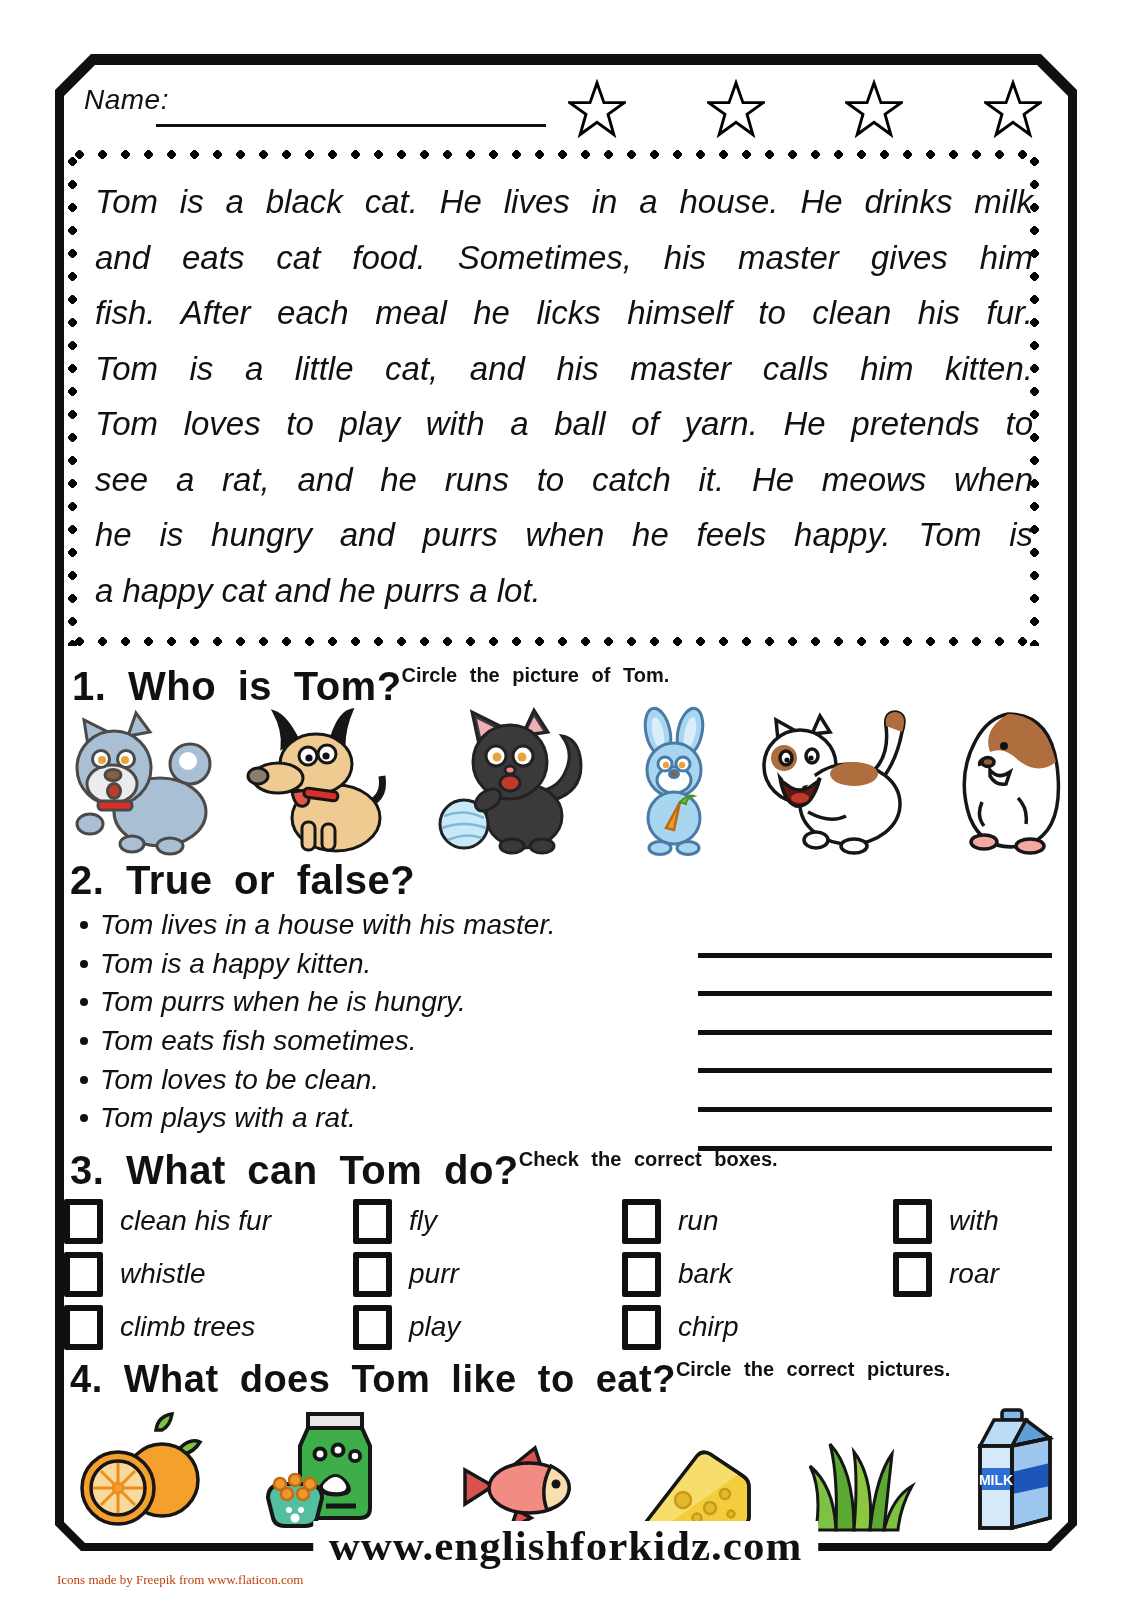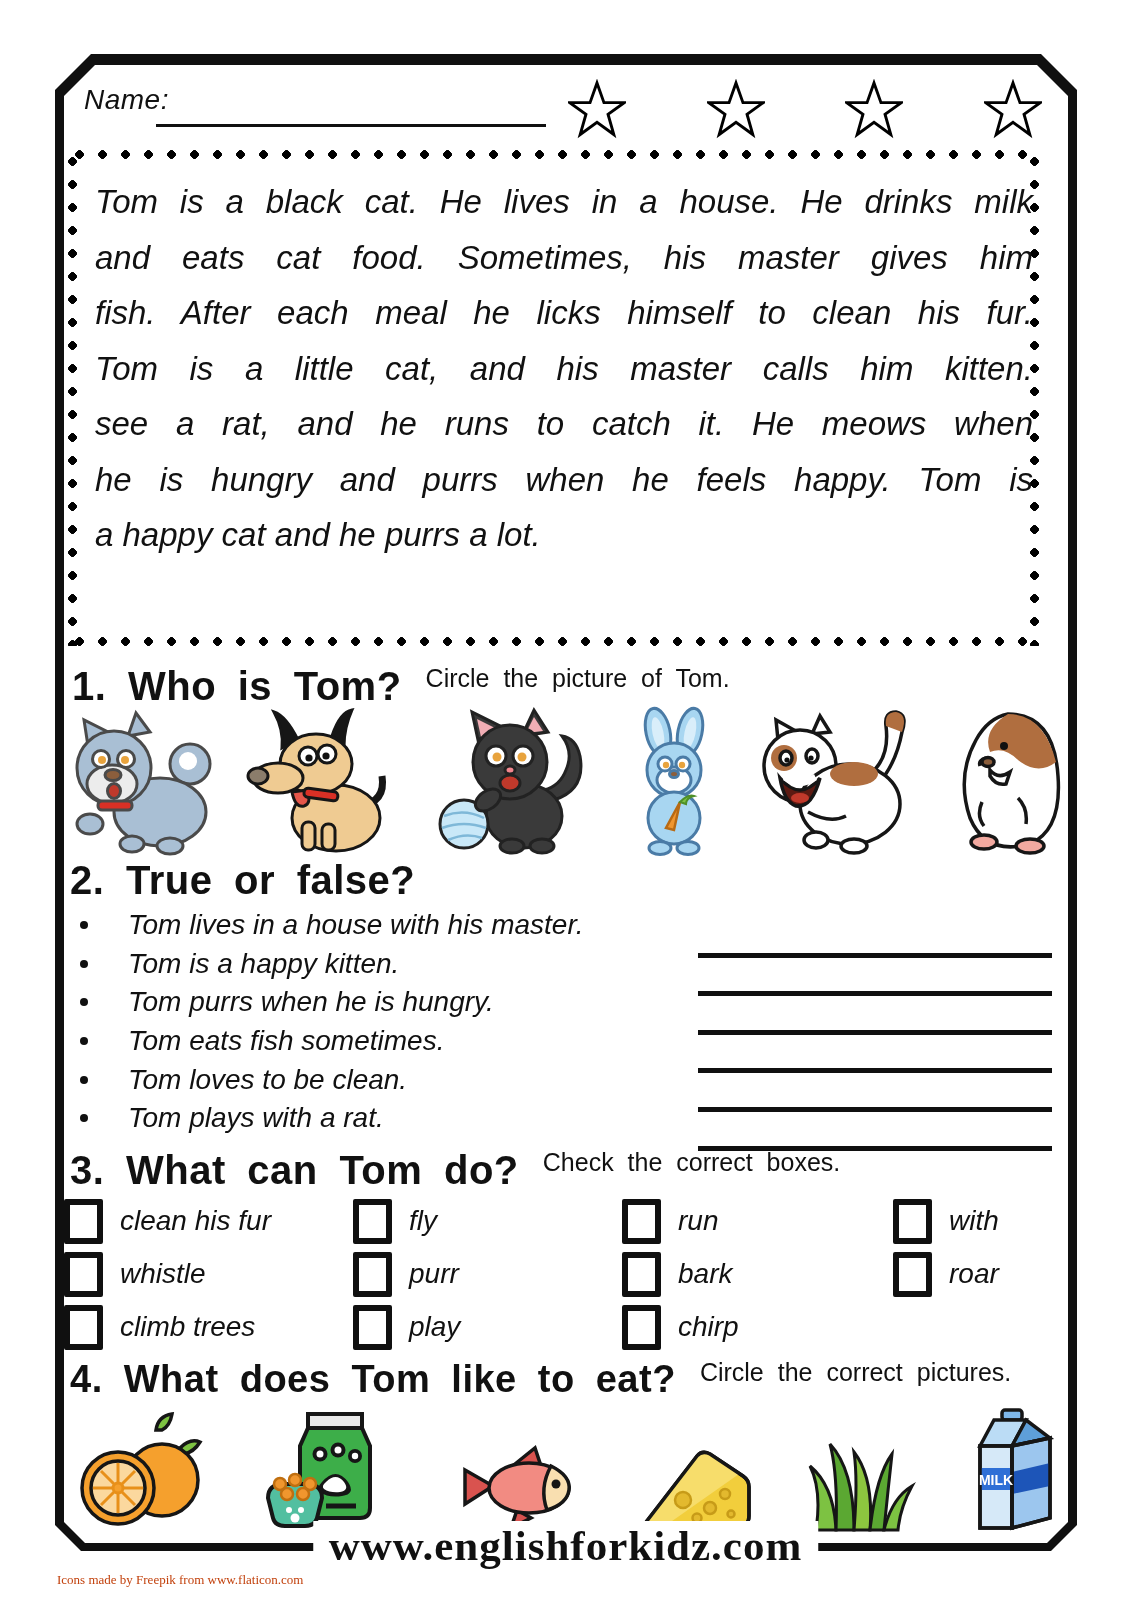--- a/index.html
+++ b/index.html
@@ -20,29 +20,29 @@
   
   .dots-h{height:9px;background-image:radial-gradient(circle 4.2px at center,#000 98%,transparent 100%);background-size:23px 9px;background-repeat:repeat-x;}
   .dots-v{width:9px;background-image:radial-gradient(circle 4.2px at center,#000 98%,transparent 100%);background-size:9px 23px;background-repeat:repeat-y;}
 
   .passage{left:95px;top:174px;width:938px;}
   .pline{font-size:33px;font-style:italic;line-height:55.5px;text-align:justify;text-align-last:justify;white-space:nowrap0;}
   .pline.last{text-align-last:left;}
 
   .q-head{display:flex;align-items:flex-start;white-space:nowrap;}
   .q-title{font-size:40px;font-weight:bold;letter-spacing:.5px;word-spacing:10px;}
-  .q-instr{font-size:25px;font-weight:normal;word-spacing:7px;margin-left:24px;}
+  .q-instr{font-size:20px;font-weight:bold;word-spacing:7px;}
 
   .animal-row{left:62px;top:704px;width:1008px;height:152px;display:flex;justify-content:space-between;align-items:flex-end;}
   .animal{display:flex;align-items:flex-end;justify-content:center;}
 
   .tf-list{left:80px;top:906px;width:972px;}
   .tf-row{position:relative;height:38.6px;display:flex;align-items:center;}
   .tf-dot{width:8px;height:8px;border-radius:50%;background:#101010;flex:none;}
-  .tf-text{margin-left:40px;font-size:28px;font-style:italic;}
+  .tf-text{margin-left:12px;font-size:28px;font-style:italic;}
   .tf-line{position:absolute;right:0;bottom:-13px;width:354px;height:5px;background:#101010;}
 
   .check-grid{left:64px;top:1200px;width:1006px;display:grid;grid-template-columns:289px 269px 271px auto;row-gap:11px;}
   .check-cell{display:flex;align-items:center;height:42px;}
   .checkbox{width:27px;height:33px;border:6px solid #101010;border-radius:2px;background:#fff;flex:none;}
   .check-label{margin-left:17px;font-size:28px;font-style:italic;white-space:nowrap;}
 
   .food-row{left:70px;top:1402px;width:992px;height:132px;display:flex;justify-content:space-between;align-items:flex-end;}
 
   .footer{left:50%;transform:translateX(-50%);top:1521px;background:#fff;padding:0 16px;z-index:6;
@@ -79,20 +79,21 @@
 <div class="abs dots-h" style="left:68px;top:150px;width:971px;"></div>
 <div class="abs dots-h" style="left:68px;top:637px;width:971px;"></div>
 <div class="abs dots-v" style="left:68px;top:150px;height:496px;"></div>
 <div class="abs dots-v" style="left:1030px;top:150px;height:496px;"></div>
 
 <div class="abs passage">
   <div class="pline">Tom is a black cat. He lives in a house. He drinks milk</div>
   <div class="pline">and eats cat food. Sometimes, his master gives him</div>
   <div class="pline">fish. After each meal he licks himself to clean his fur.</div>
   <div class="pline">Tom is a little cat, and his master calls him kitten.</div>
+  <div class="pline">Tom loves to play with a ball of yarn. He pretends to</div>
   <div class="pline">see a rat, and he runs to catch it. He meows when</div>
   <div class="pline">he is hungry and purrs when he feels happy. Tom is</div>
   <div class="pline last">a happy cat and he purrs a lot.</div>
 </div>
 
 <div class="abs q-head" style="left:72px;top:664px;">
   <span class="q-title">1. Who is Tom?</span>
   <span class="q-instr">Circle the picture of Tom.</span>
 </div>
 

